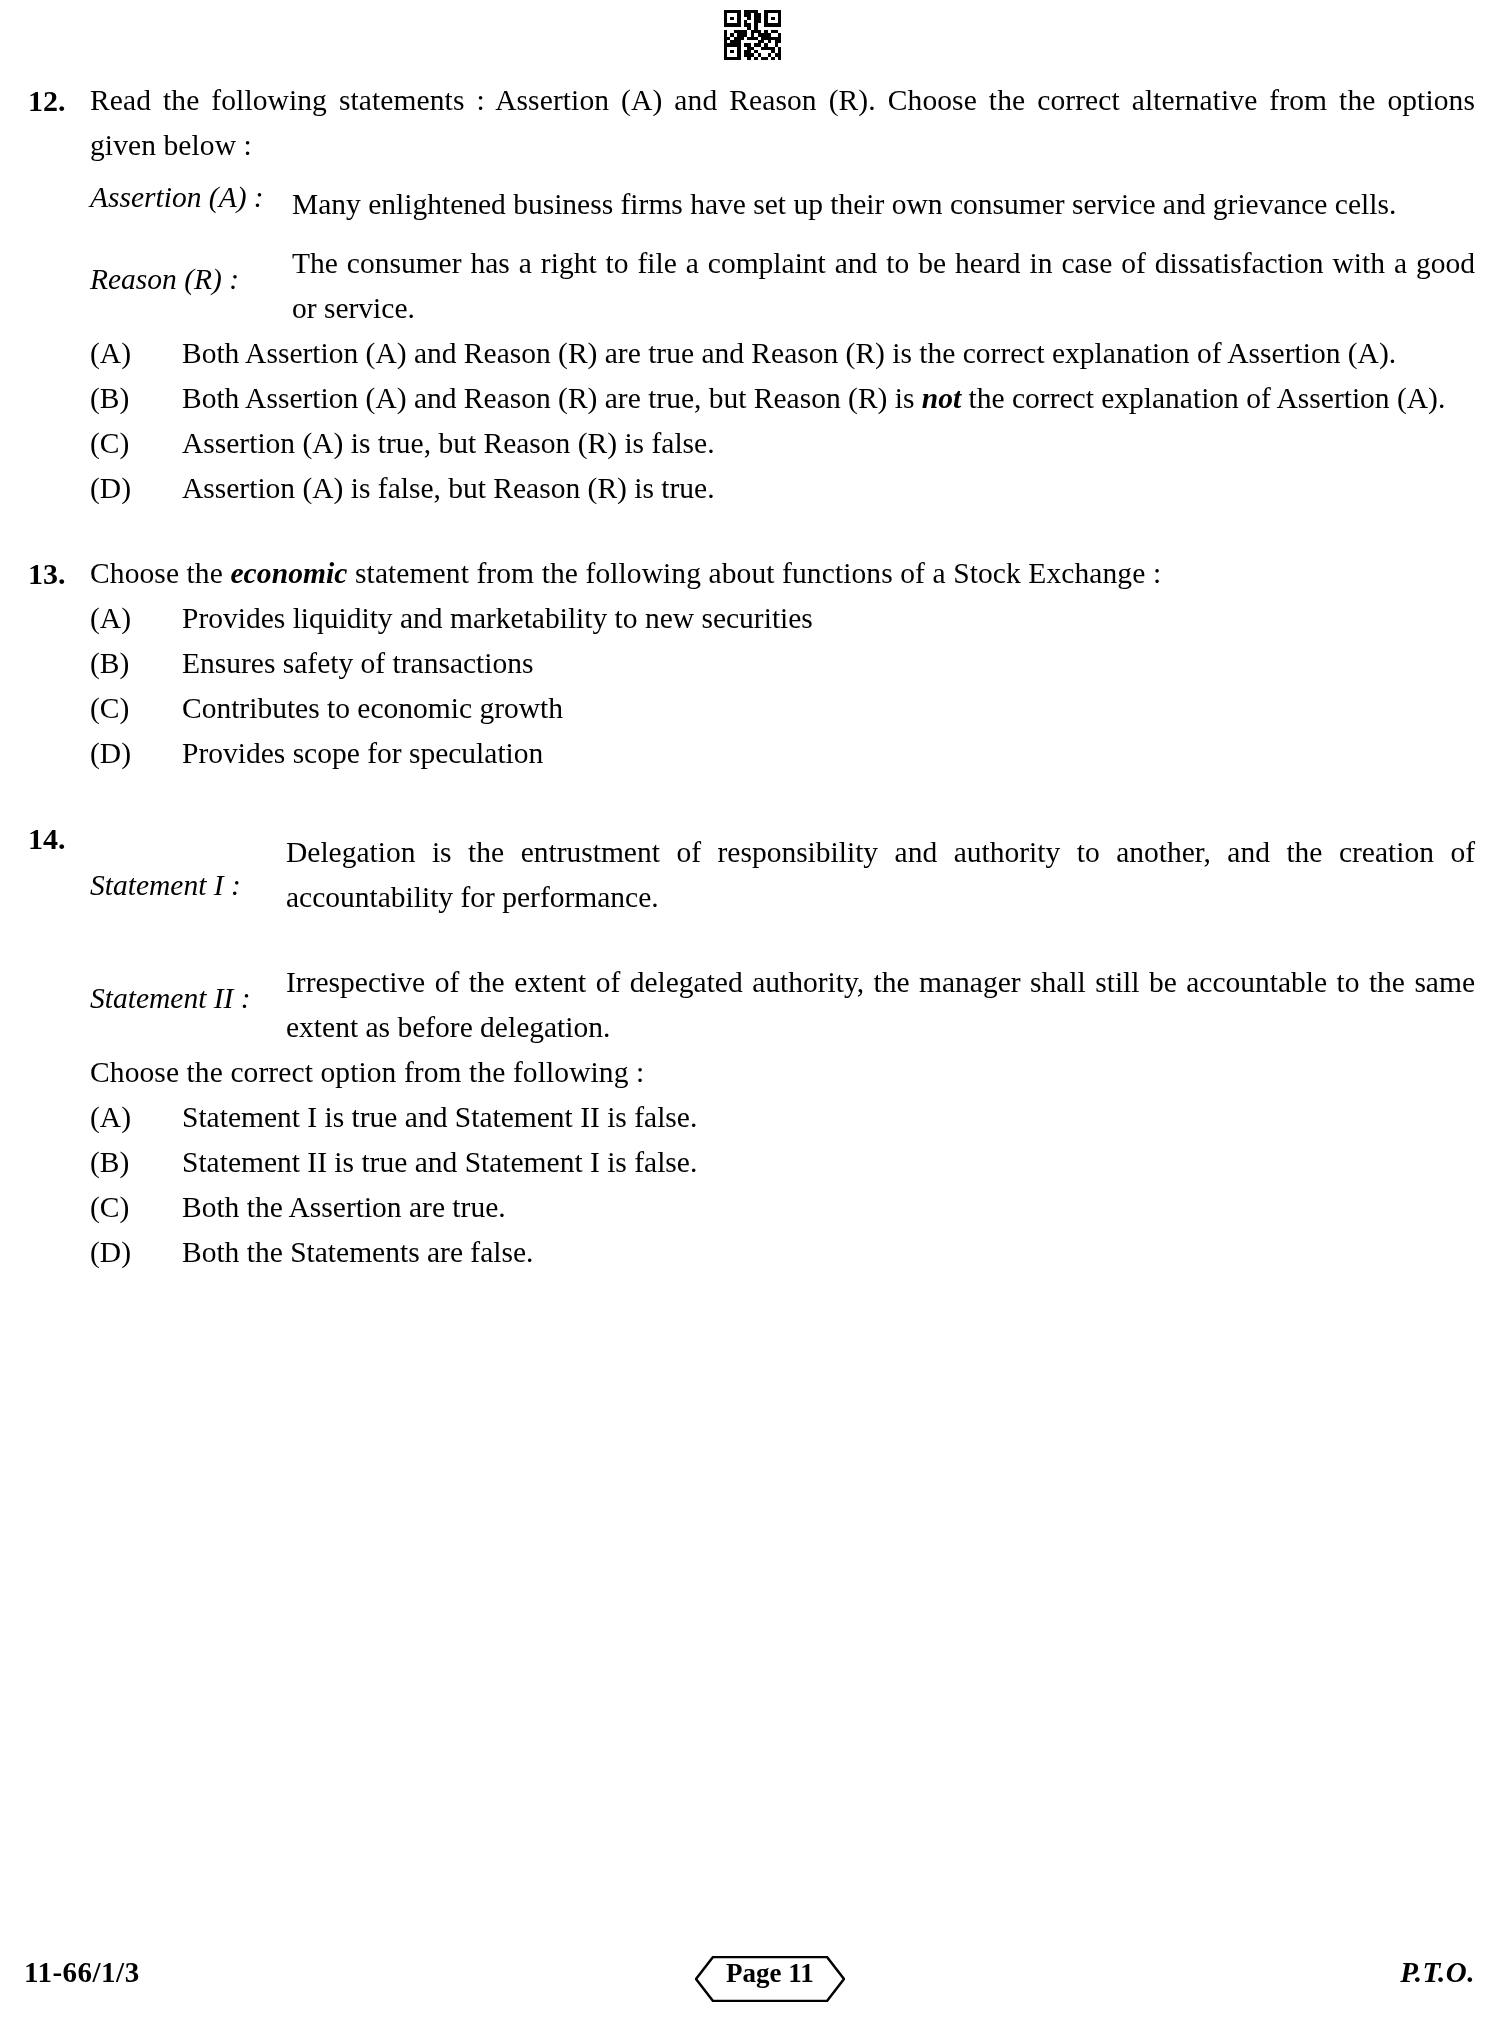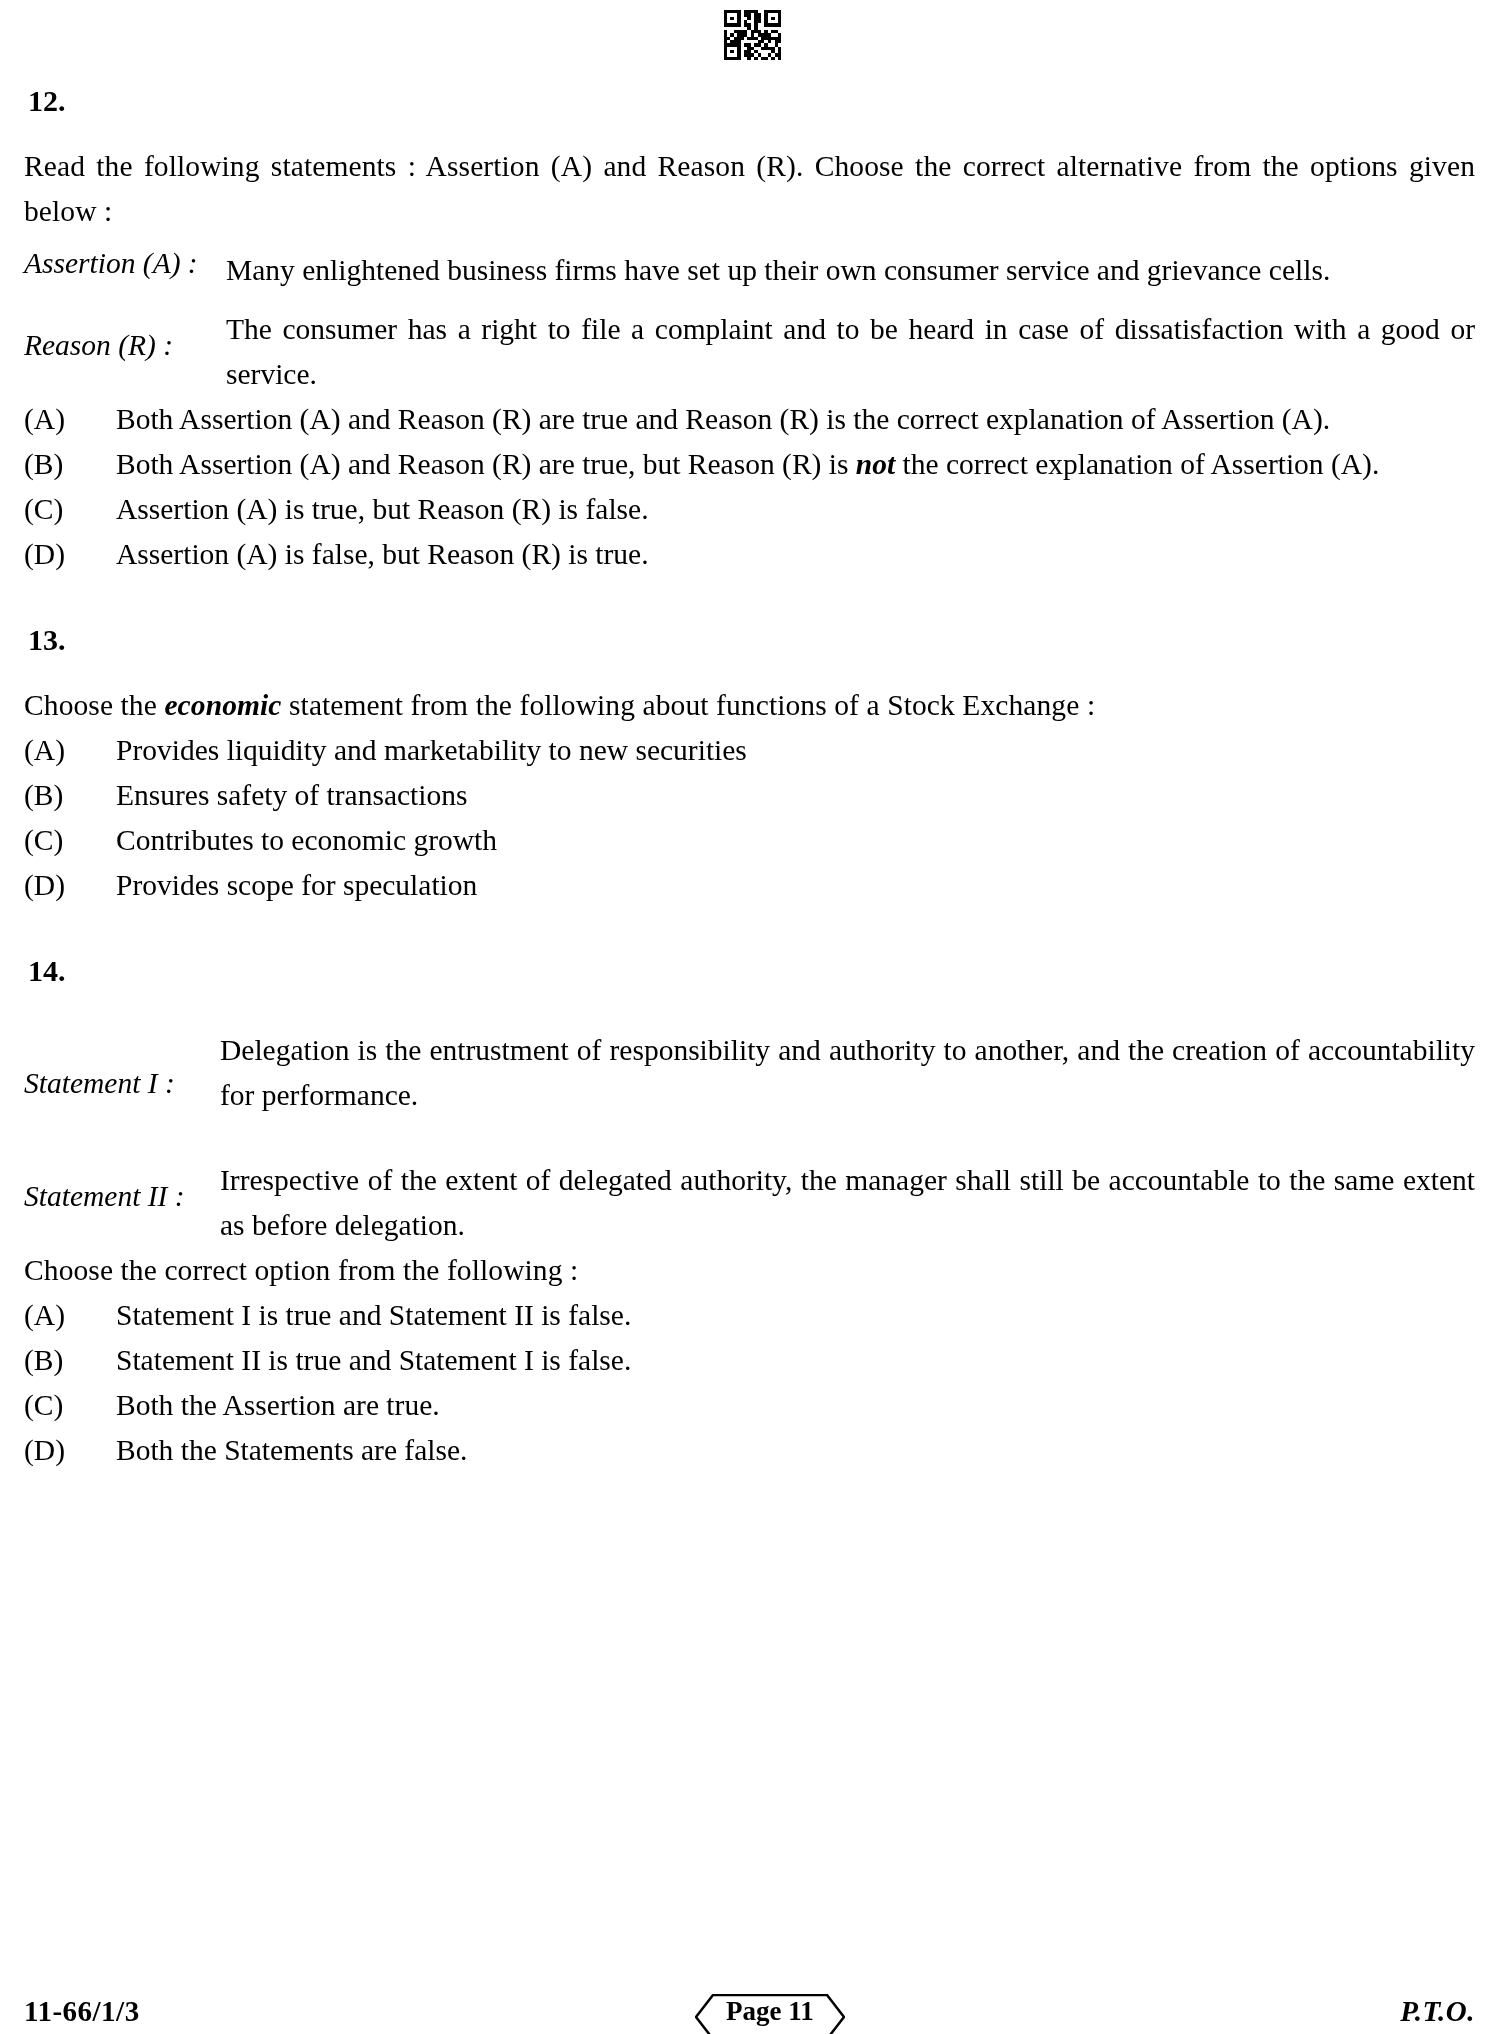--- a/index.html
+++ b/index.html
@@ -47,21 +47,20 @@
     position: absolute;
     top: 78px;
     left: 0;
     right: 0;
     padding: 0 30px 0 24px;
   }
 
   .qitem {
     display: flex;
     align-items: flex-start;
-    flex-direction: column;
   }
   .qnum {
     width: 66px;
     flex: 0 0 66px;
     font-weight: bold;
     font-size: 30px;
     line-height: 45px;
     padding-left: 4px;
     box-sizing: border-box;
   }
@@ -124,24 +123,24 @@
 
   .bi { font-weight: bold; font-style: italic; }
   .gap-md { height: 26px; }
   .gap-lg { height: 40px; }
 
   
   .footer {
     position: absolute;
     left: 0;
     right: 0;
-    bottom: 6px;
+    bottom: 20px;
     height: 58px;
     display: flex;
-    align-items: flex-end;
+    align-items: flex-start;
     padding: 0 30px 0 24px;
   }
   .footer-left {
     font-weight: bold;
     font-size: 29px;
     letter-spacing: 0.5px;
     flex: 0 0 auto;
   }
   .footer-center {
     flex: 1 1 auto;

